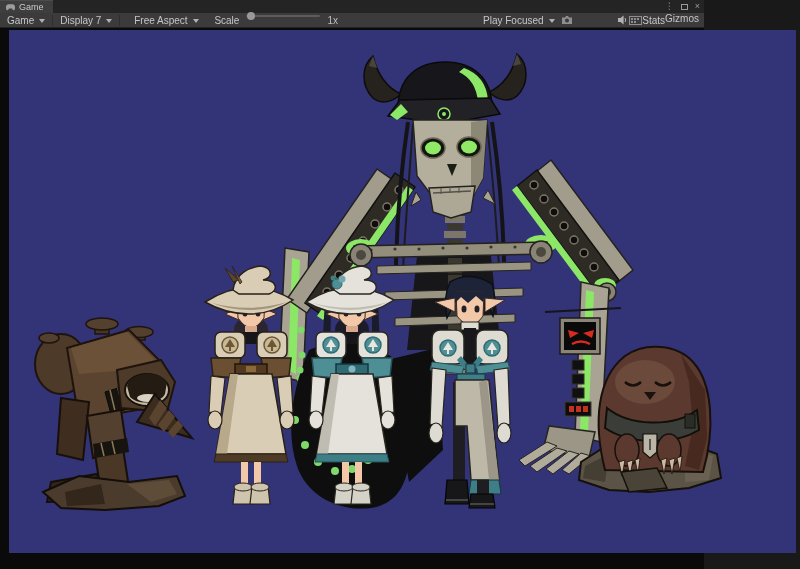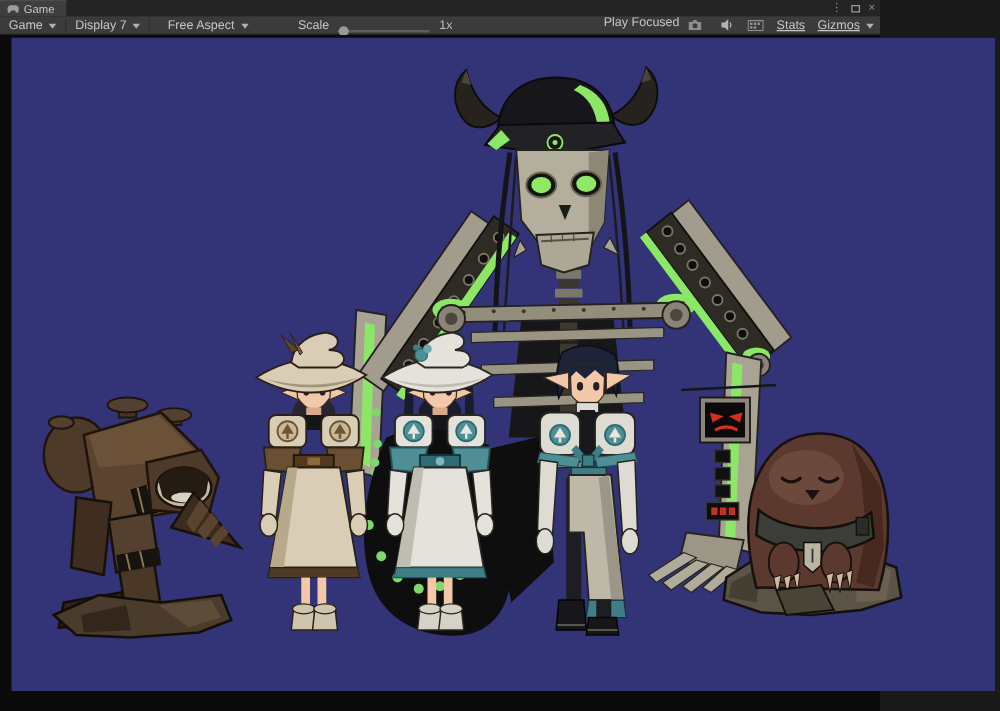--- a/index.html
+++ b/index.html
@@ -18,26 +18,26 @@
   .wc-glyph{line-height:13px;}
   .wc-box{width:7px;height:6px;border:1px solid #9a9a9a;box-sizing:border-box;}
 
   
   .toolbar{height:15px;background:#3b3b3b;border-bottom:1px solid #222;box-sizing:border-box;
        position:relative;display:flex;align-items:center;font-size:10px;color:#c6c6c6;flex:none;}
   .dd{display:flex;align-items:center;gap:5px;padding:0 7px;height:100%;cursor:default;}
   .arrow{width:0;height:0;border-left:3px solid transparent;border-right:3px solid transparent;
        border-top:4px solid #b0b0b0;margin-top:1px;}
   .sep{width:1px;height:11px;background:#2e2e2e;}
-  .scale-wrap{display:flex;align-items:flex-end;gap:7px;margin-left:26px;}
+  .scale-wrap{display:flex;align-items:flex-start;gap:7px;margin-left:2px;}
   .track{width:74px;height:2px;background:#5c5c5c;border-radius:1px;position:relative;}
   .knob{position:absolute;left:1px;top:-3px;width:8px;height:8px;border-radius:50%;background:#999;}
   .scale-val{color:#bdbdbd;}
   .play-group{position:absolute;left:483px;top:0;height:100%;display:flex;align-items:center;gap:6px;}
-  .right-group{position:absolute;right:5px;top:0;height:100%;display:flex;align-items:center;gap:10px;text-decoration:underline;}
+  .right-group{position:absolute;right:5px;top:0;height:100%;display:flex;align-items:center;}
   .tool-icon{display:flex;align-items:center;}
 
   
   .viewport{flex:1;position:relative;background:#0a0a0a;}
   svg.scene{position:absolute;left:9px;top:2px;display:block;}
 </style>
 </head>
 <body>
 
 <div class="window">
@@ -75,21 +75,21 @@
     </div>
     <div class="scale-wrap">
       <span>Scale</span>
       <span class="track">
           <span class="knob"></span>
         </span>
       <span class="scale-val">1x</span>
     </div>
 
     <div class="play-group">
-      <div class="dd" style="padding:0;flex-direction:column;">
+      <div class="dd" style="padding:0;">
         <span>Play Focused</span>
           <span class="arrow"></span>
       </div>
       <span class="tool-icon">
         <svg width="12" height="10" viewBox="0 0 12 10">
             <path d="M1,2.5 L4,2.5 L5,1 L7,1 L8,2.5 L11,2.5 L11,9 L1,9 Z" fill="#8e8e8e"></path>
             <circle cx="6" cy="5.6" r="2" fill="#3b3b3b"></circle>
           </svg>
       </span>
     </div>
@@ -105,21 +105,21 @@
         <svg width="13" height="9" viewBox="0 0 13 9">
             <rect x="0.5" y="0.5" width="12" height="8" fill="none" stroke="#8e8e8e"></rect>
             <rect x="2" y="2" width="2" height="2" fill="#8e8e8e"></rect>
             <rect x="5" y="2" width="2" height="2" fill="#8e8e8e"></rect>
             <rect x="8" y="2" width="2" height="2" fill="#8e8e8e"></rect>
             <rect x="2" y="5" width="2" height="2" fill="#8e8e8e"></rect>
             <rect x="5" y="5" width="2" height="2" fill="#8e8e8e"></rect>
           </svg>
       </span>
       <span>Stats</span>
-      <div class="dd" style="padding:0;">
+      <div class="dd" style="padding:0;flex-direction:column;">
         <span>Gizmos</span>
           <span class="arrow"></span>
       </div>
     </div>
   </div>
 
   <div class="viewport">
     <svg class="scene" width="787" height="523" viewBox="0 0 787 523">
       <rect x="0" y="0" width="787" height="523" fill="#333377"></rect>
 

